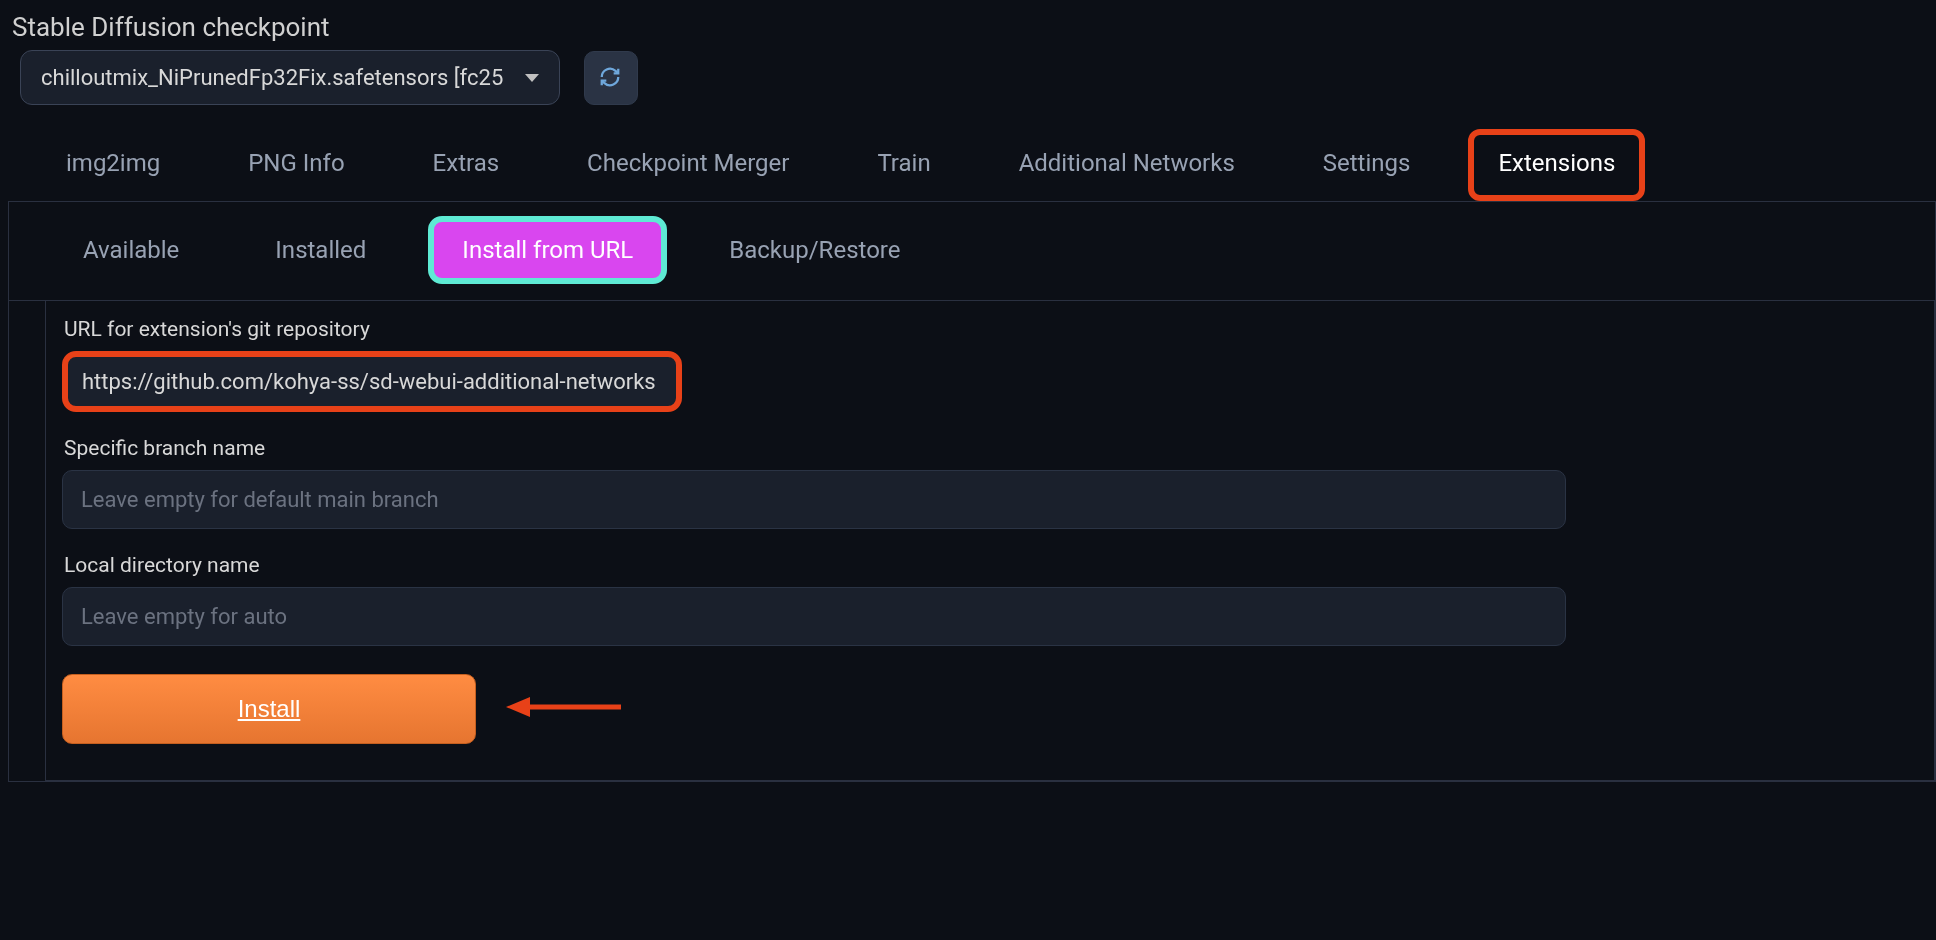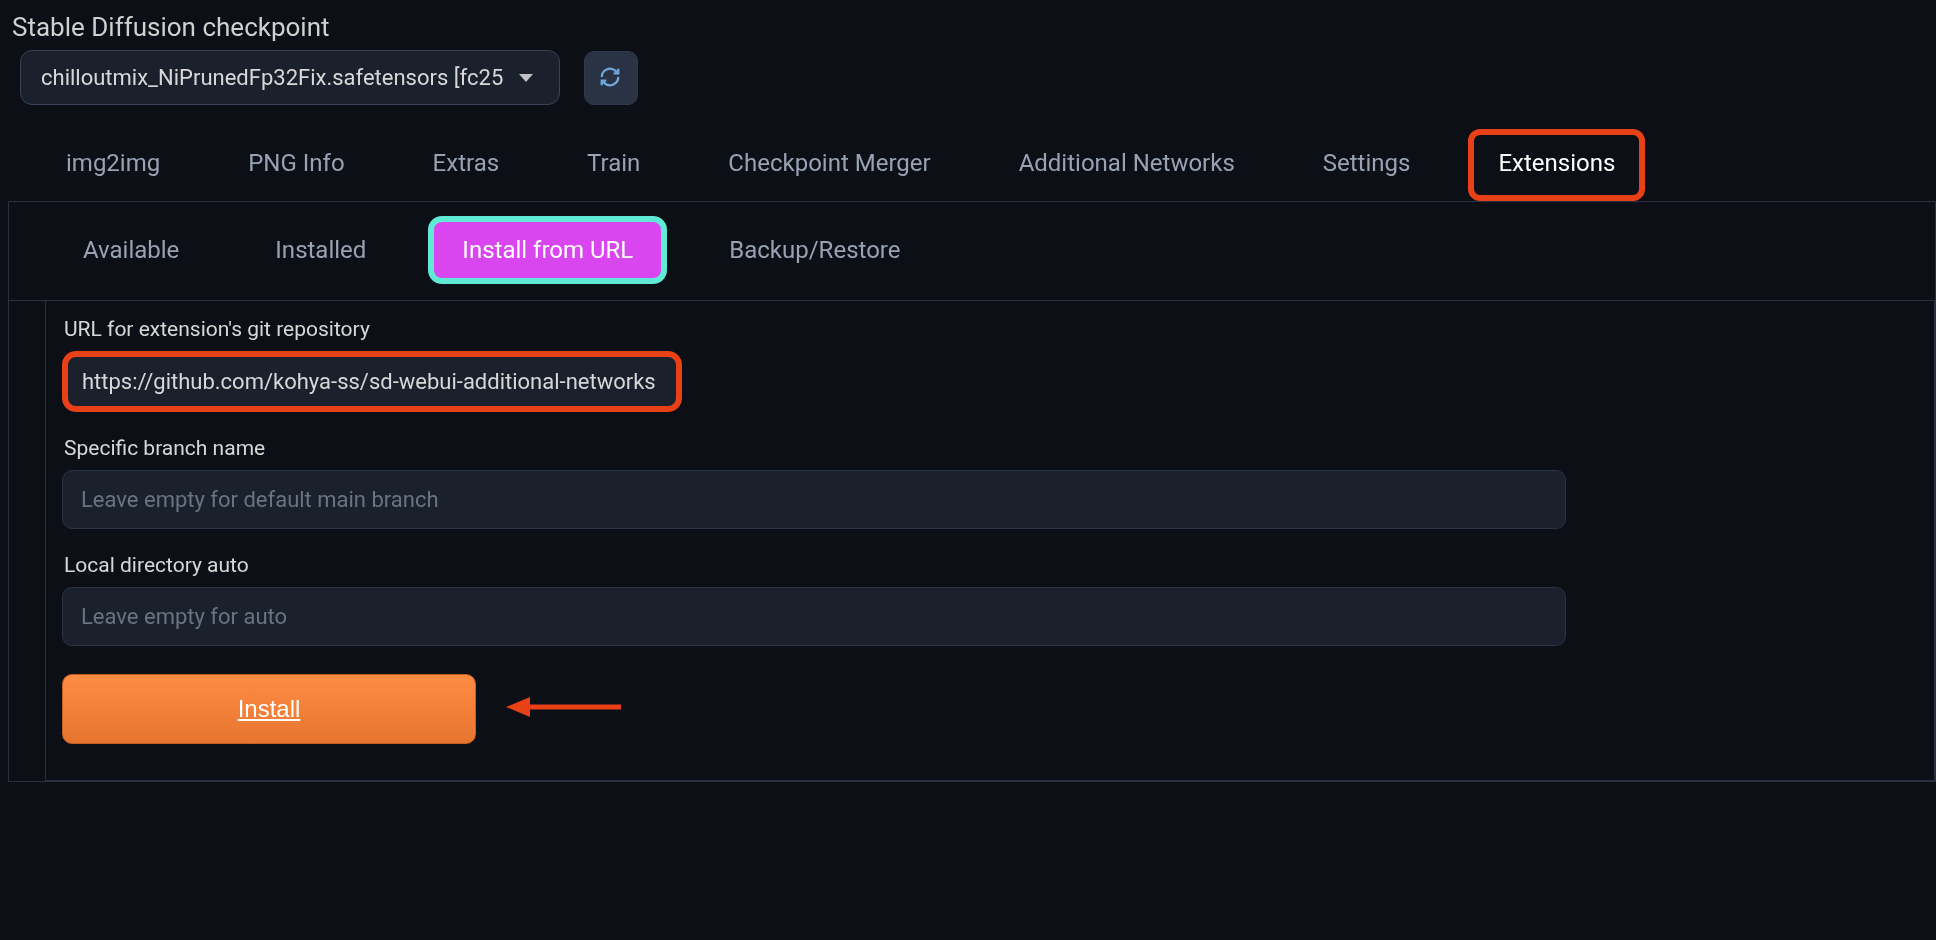--- a/index.html
+++ b/index.html
@@ -29,21 +29,21 @@
       margin-bottom: 24px;
       padding-left: 12px;
     }
     .dropdown {
       background: #1a202c;
       border: 1px solid #3a4356;
       border-radius: 12px;
       padding: 14px 20px;
       display: flex;
       align-items: center;
-      justify-content: flex-start;
+      justify-content: space-between;
       width: 540px;
       color: #d8d8d8;
       font-size: 22px;
       cursor: pointer;
     }
     .dropdown-arrow {
       width: 0;
       height: 0;
       border-left: 7px solid transparent;
       border-right: 7px solid transparent;
@@ -212,22 +212,22 @@
         <path d="M3 21v-5h5"></path>
       </svg>
     </span>
   </div>
 </div>
 
 <div class="tabs">
   <div class="tab">img2img</div>
   <div class="tab">PNG Info</div>
   <div class="tab">Extras</div>
+  <div class="tab">Checkpoint Merger</div>
   <div class="tab">Train</div>
-  <div class="tab">Checkpoint Merger</div>
   <div class="tab">Additional Networks</div>
   <div class="tab">Settings</div>
   <div class="tab active highlighted">Extensions</div>
 </div>
 
 <div class="content">
   <div class="sub-tabs">
     <div class="sub-tab">Available</div>
     <div class="sub-tab">Installed</div>
     <div class="sub-tab highlighted">Install from URL</div>
@@ -241,21 +241,21 @@
         <input class="text-input highlighted" type="text" value="https://github.com/kohya-ss/sd-webui-additional-networks" style="">
       </div>
     </div>
 
     <div class="field-group">
       <div class="field-label">Specific branch name</div>
       <input class="text-input" type="text" placeholder="Leave empty for default main branch" style="">
     </div>
 
     <div class="field-group">
-      <div class="field-label">Local directory auto</div>
+      <div class="field-label">Local directory name</div>
       <input class="text-input" type="text" placeholder="Leave empty for auto" style="">
     </div>
 
     <div class="install-row">
       <button class="install-btn">Install</button>
       <div class="arrow-annotation">
         <svg viewBox="0 0 120 40">
           <line x1="115" y1="20" x2="18" y2="20" stroke="#e84118" stroke-width="5"></line>
           <polygon points="0,20 24,10 24,30" fill="#e84118"></polygon>
         </svg>

